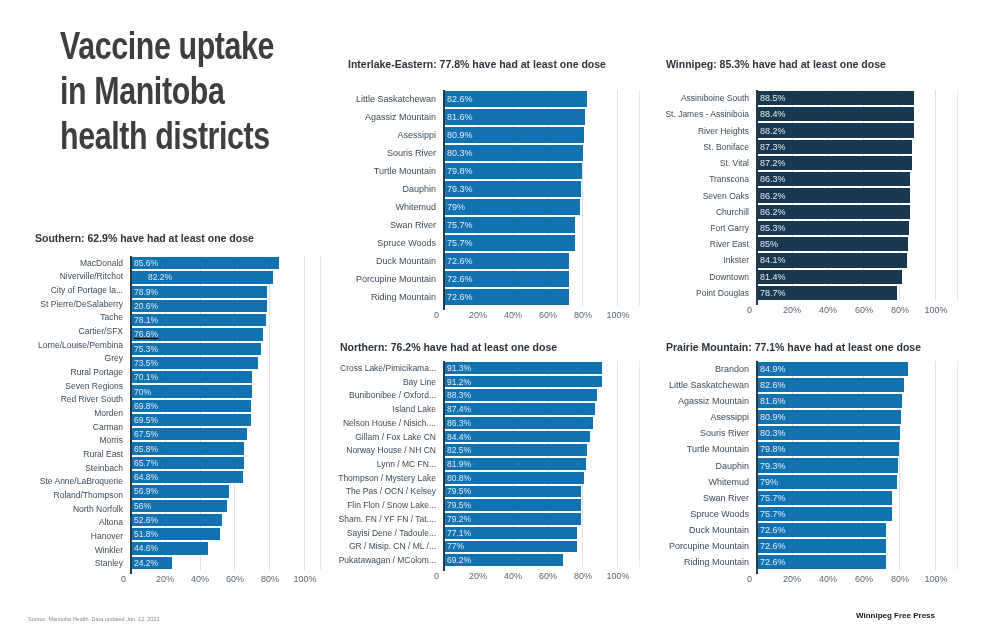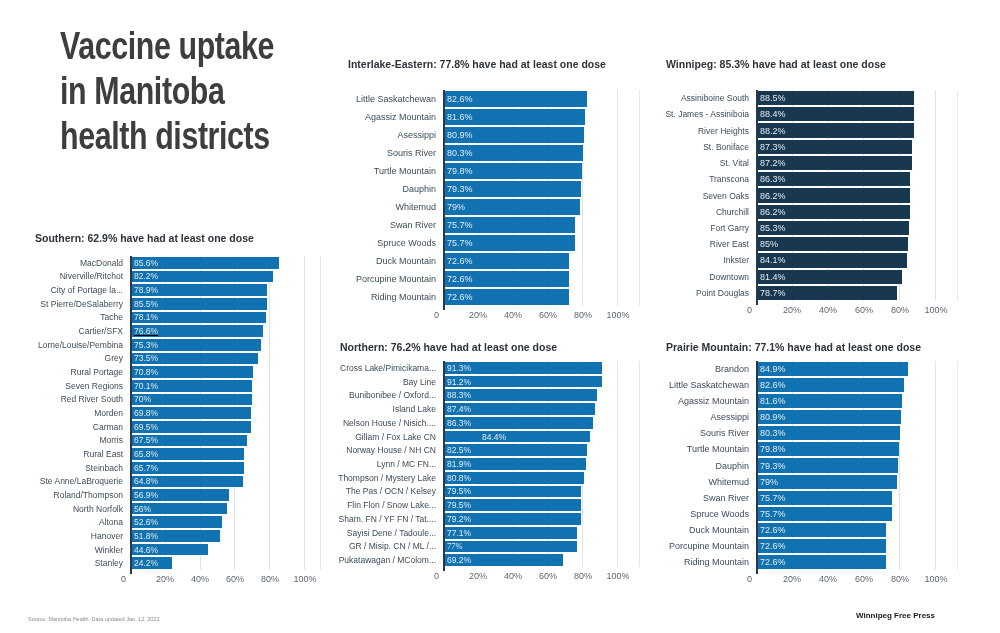--- a/index.html
+++ b/index.html
@@ -102,57 +102,52 @@
       </div>
     <div class="trackcol">
       <div class="axis-line"></div>
       <div class="bars">
           <div class="bar-row">
             <div class="bar" style="width: calc((100% - var(--extra)) * 0.856); text-align: right;">
               <span class="val">85.6%</span>
             </div>
           </div>
           <div class="bar-row">
-            <div class="bar" style="width: calc((100% - var(--extra)) * 0.8220000000000001);">
+            <div class="bar" style="width: calc((100% - var(--extra)) * 0.8220000000000001); padding-left: 14px;">
               <span class="val">82.2%</span>
             </div>
           </div>
           <div class="bar-row">
             <div class="bar" style="width: calc((100% - var(--extra)) * 0.789);">
               <span class="val">78.9%</span>
             </div>
           </div>
           <div class="bar-row">
             <div class="bar" style="width: calc((100% - var(--extra)) * 0.7879999999999999);">
-              <span class="val">85.5%</span>
+              <span class="val">20.6%</span>
             </div>
           </div>
           <div class="bar-row">
             <div class="bar" style="width: calc((100% - var(--extra)) * 0.7809999999999999);">
               <span class="val">78.1%</span>
             </div>
           </div>
           <div class="bar-row">
             <div class="bar" style="width: calc((100% - var(--extra)) * 0.7659999999999999); text-decoration: underline;">
               <span class="val">76.6%</span>
             </div>
           </div>
           <div class="bar-row">
             <div class="bar" style="width: calc((100% - var(--extra)) * 0.753);">
               <span class="val">75.3%</span>
             </div>
           </div>
           <div class="bar-row">
             <div class="bar" style="width: calc((100% - var(--extra)) * 0.735);">
               <span class="val">73.5%</span>
-            </div>
-          </div>
-          <div class="bar-row">
-            <div class="bar" style="width: calc((100% - var(--extra)) * 0.708);">
-              <span class="val">70.8%</span>
             </div>
           </div>
           <div class="bar-row">
             <div class="bar" style="width: calc((100% - var(--extra)) * 0.701);">
               <span class="val">70.1%</span>
             </div>
           </div>
           <div class="bar-row">
             <div class="bar" style="width: calc((100% - var(--extra)) * 0.7);">
               <span class="val">70%</span>
@@ -480,21 +475,21 @@
             <div class="bar" style="width: calc((100% - var(--extra)) * 0.8740000000000001);">
               <span class="val">87.4%</span>
             </div>
           </div>
           <div class="bar-row">
             <div class="bar" style="width: calc((100% - var(--extra)) * 0.863);">
               <span class="val">86.3%</span>
             </div>
           </div>
           <div class="bar-row">
-            <div class="bar" style="width: calc((100% - var(--extra)) * 0.8440000000000001); padding-left: 35px;">
+            <div class="bar" style="width: calc((100% - var(--extra)) * 0.8440000000000001);">
               <span class="val">84.4%</span>
             </div>
           </div>
           <div class="bar-row">
             <div class="bar" style="width: calc((100% - var(--extra)) * 0.825);">
               <span class="val">82.5%</span>
             </div>
           </div>
           <div class="bar-row">
             <div class="bar" style="width: calc((100% - var(--extra)) * 0.8190000000000001);">
@@ -520,21 +515,21 @@
             <div class="bar" style="width: calc((100% - var(--extra)) * 0.792);">
               <span class="val">79.2%</span>
             </div>
           </div>
           <div class="bar-row">
             <div class="bar" style="width: calc((100% - var(--extra)) * 0.7709999999999999);">
               <span class="val">77.1%</span>
             </div>
           </div>
           <div class="bar-row">
-            <div class="bar" style="width: calc((100% - var(--extra)) * 0.77); font-family: Liberation Serif, serif;">
+            <div class="bar" style="width: calc((100% - var(--extra)) * 0.77);">
               <span class="val">77%</span>
             </div>
           </div>
           <div class="bar-row">
             <div class="bar" style="width: calc((100% - var(--extra)) * 0.6920000000000001);">
               <span class="val">69.2%</span>
             </div>
           </div>
         </div>
     <div class="gl" style="left: calc((100% - var(--extra)) * 0.2);"></div>

